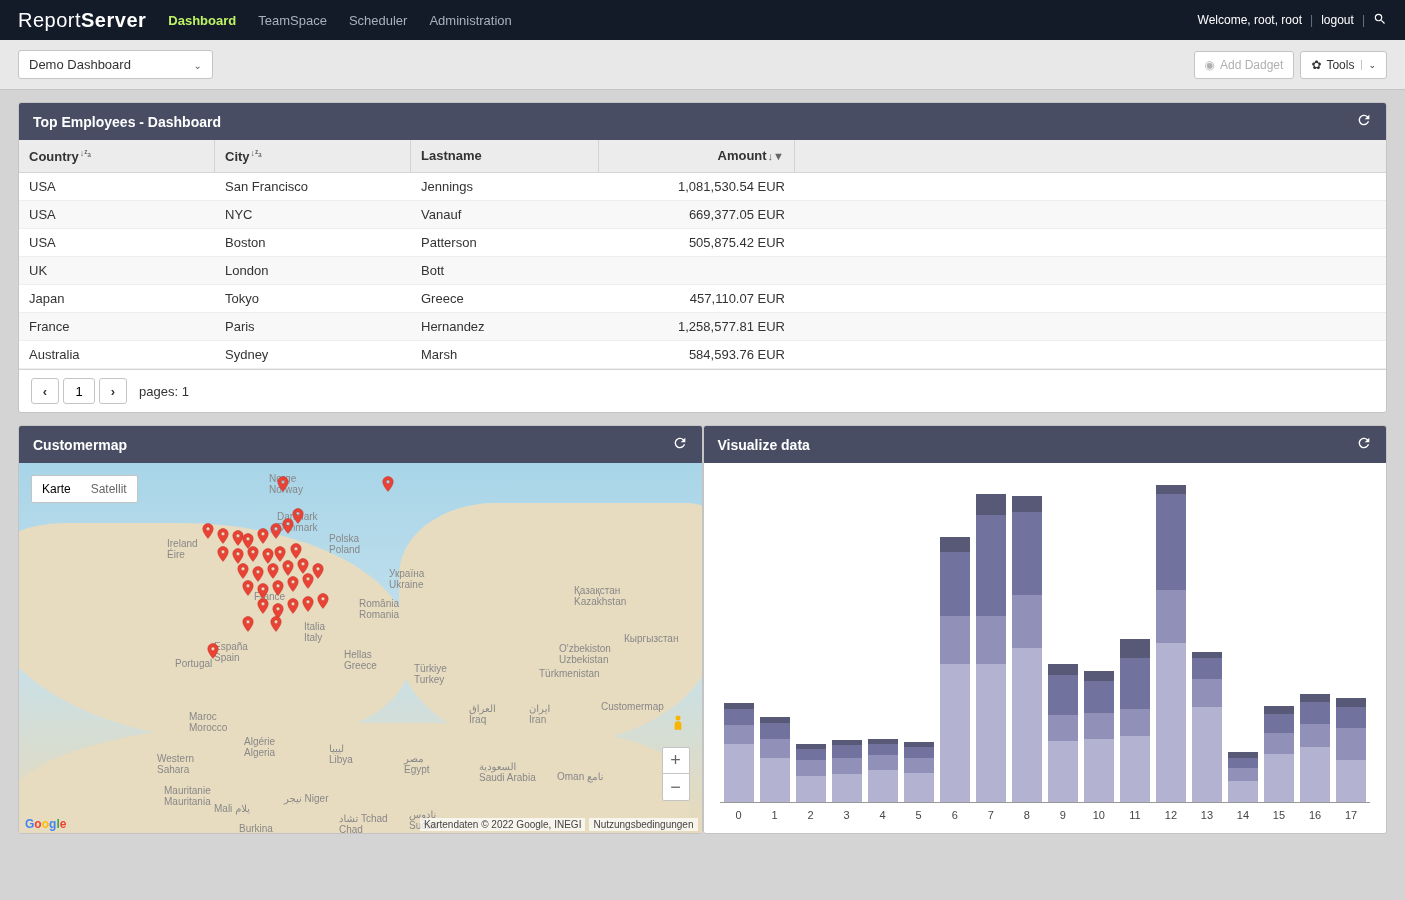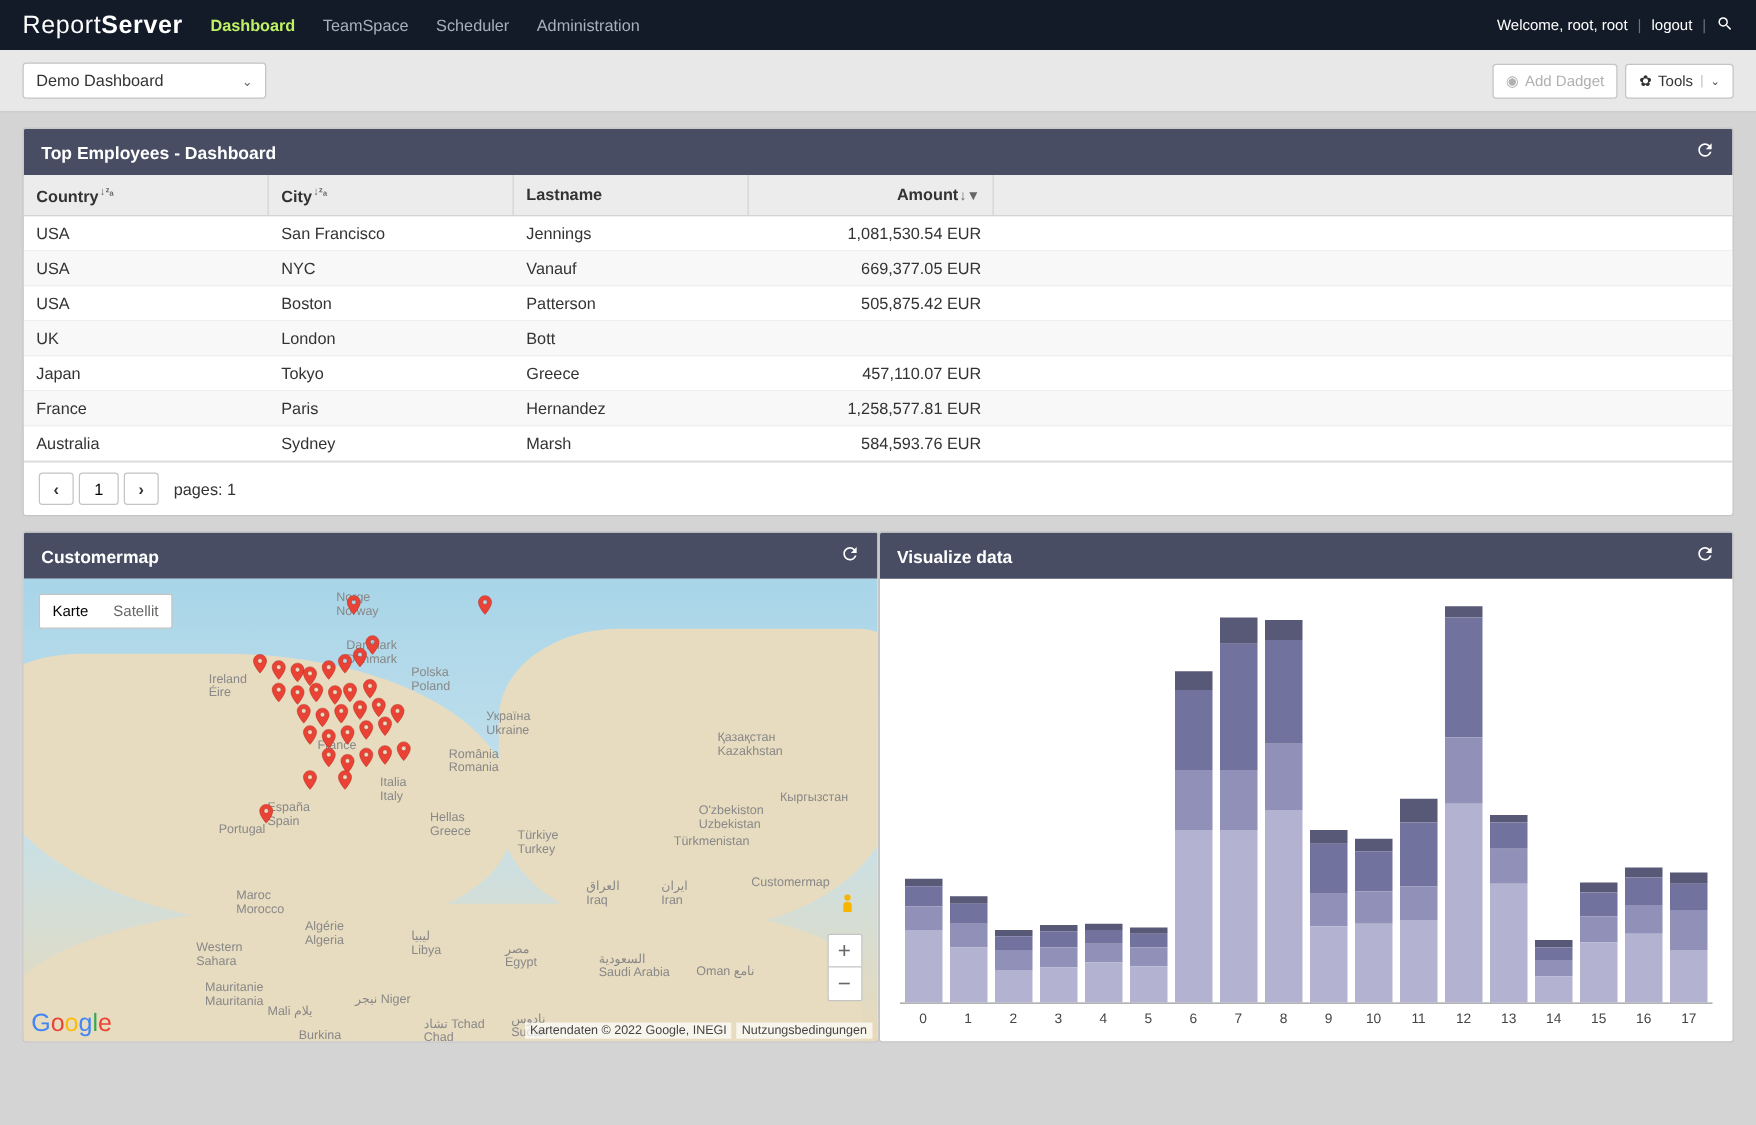--- a/index.html
+++ b/index.html
@@ -186,22 +186,22 @@
       color: #444;
       z-index: 5;
       display: flex;
       gap: 4px;
     }
     .map-attribution span { background: rgba(255,255,255,0.7); padding: 1px 4px; }
     .map-logo {
       position: absolute;
       bottom: 2px;
       left: 6px;
-      font-size: 20px;
-      font-weight: 400;
+      font-size: 12px;
+      font-weight: 700;
       z-index: 5;
     }
     .map-logo span:nth-child(1){color:#4285F4}.map-logo span:nth-child(2){color:#EA4335}.map-logo span:nth-child(3){color:#FBBC05}.map-logo span:nth-child(4){color:#4285F4}.map-logo span:nth-child(5){color:#34A853}.map-logo span:nth-child(6){color:#EA4335}
     .land {
       position: absolute;
       background: #e8dcc0;
       border-radius: 40% 60% 50% 55%;
     }
     .sea-label, .land-label { position: absolute; font-size: 10px; color: #888; z-index: 2; }
     .marker {

